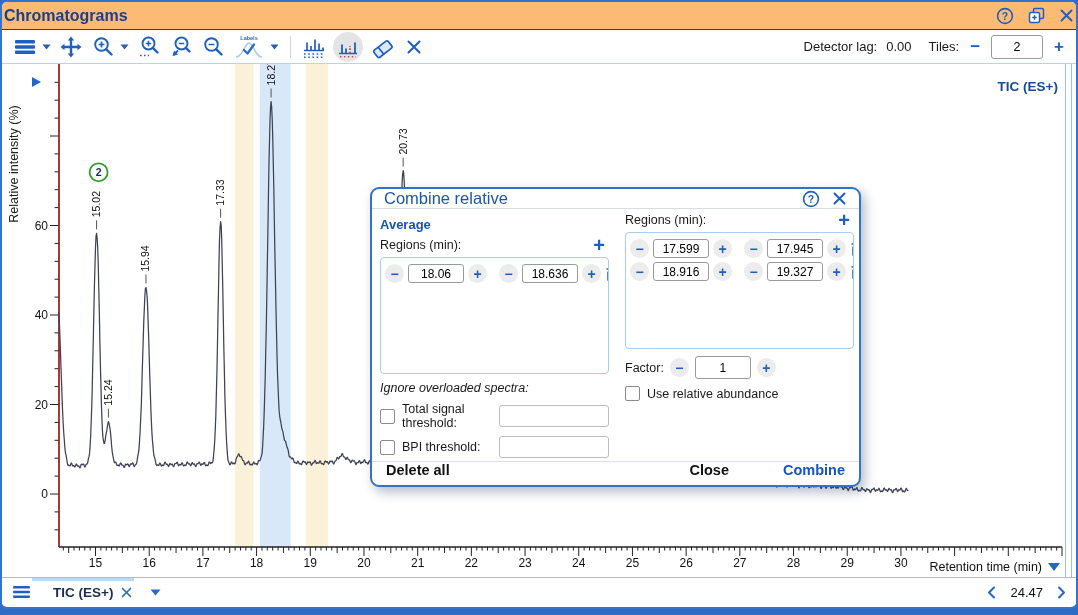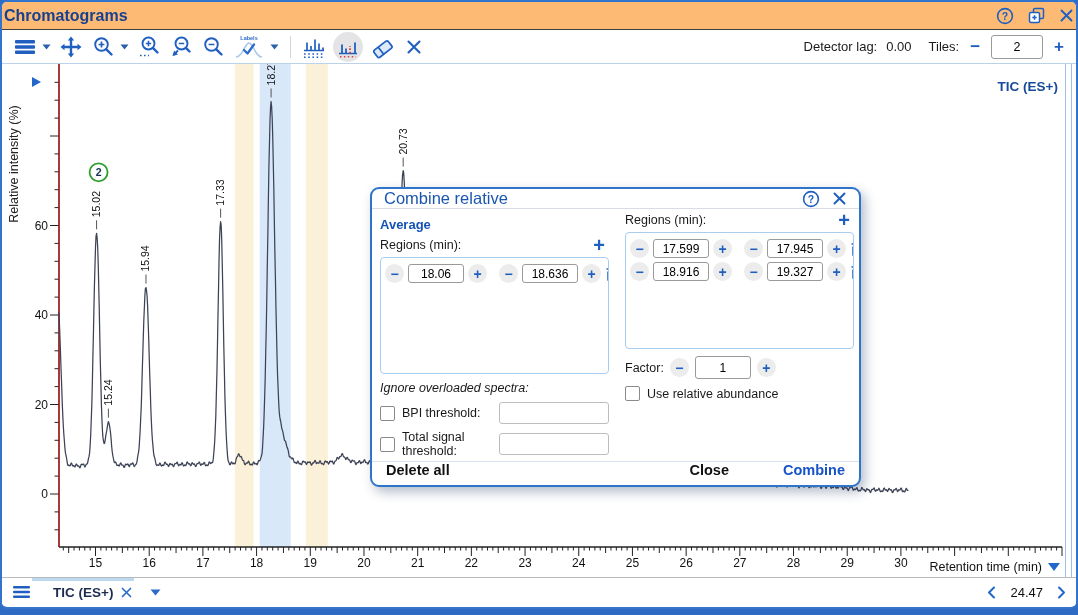--- a/index.html
+++ b/index.html
@@ -522,26 +522,26 @@
                     <path d="M1.5 3h11" stroke="#1f5fc0" stroke-width="1.6"></path>
                     <path d="M3 5.5 v8 a1.5 1.5 0 0 0 1.5 1.5 h5 a1.5 1.5 0 0 0 1.5 -1.5 v-8" fill="none" stroke="#1f5fc0" stroke-width="1.5"></path>
                     <path d="M7 7v6" stroke="#1f5fc0" stroke-width="1.4"></path>
                   </svg>
                 </button>
               </div>
             </div>
           <div class="sub-label">Ignore overloaded spectra:</div>
           <div class="chk-row">
             <span class="checkbox"></span>
-            <span>BPI threshold:</span>
+            <span>Total signal threshold:</span>
             <input class="thr-input" value="" style="">
           </div>
           <div class="chk-row">
             <span class="checkbox"></span>
-            <span>Total signal threshold:</span>
+            <span>BPI threshold:</span>
             <input class="thr-input" value="" style="">
           </div>
         </div>
         <div class="col-div"></div>
         <div class="col">
           <div class="regions-row">
             <span>Regions (min):</span>
             <button class="add">+</button>
           </div>
           <div class="region-box" id="sub-box">

